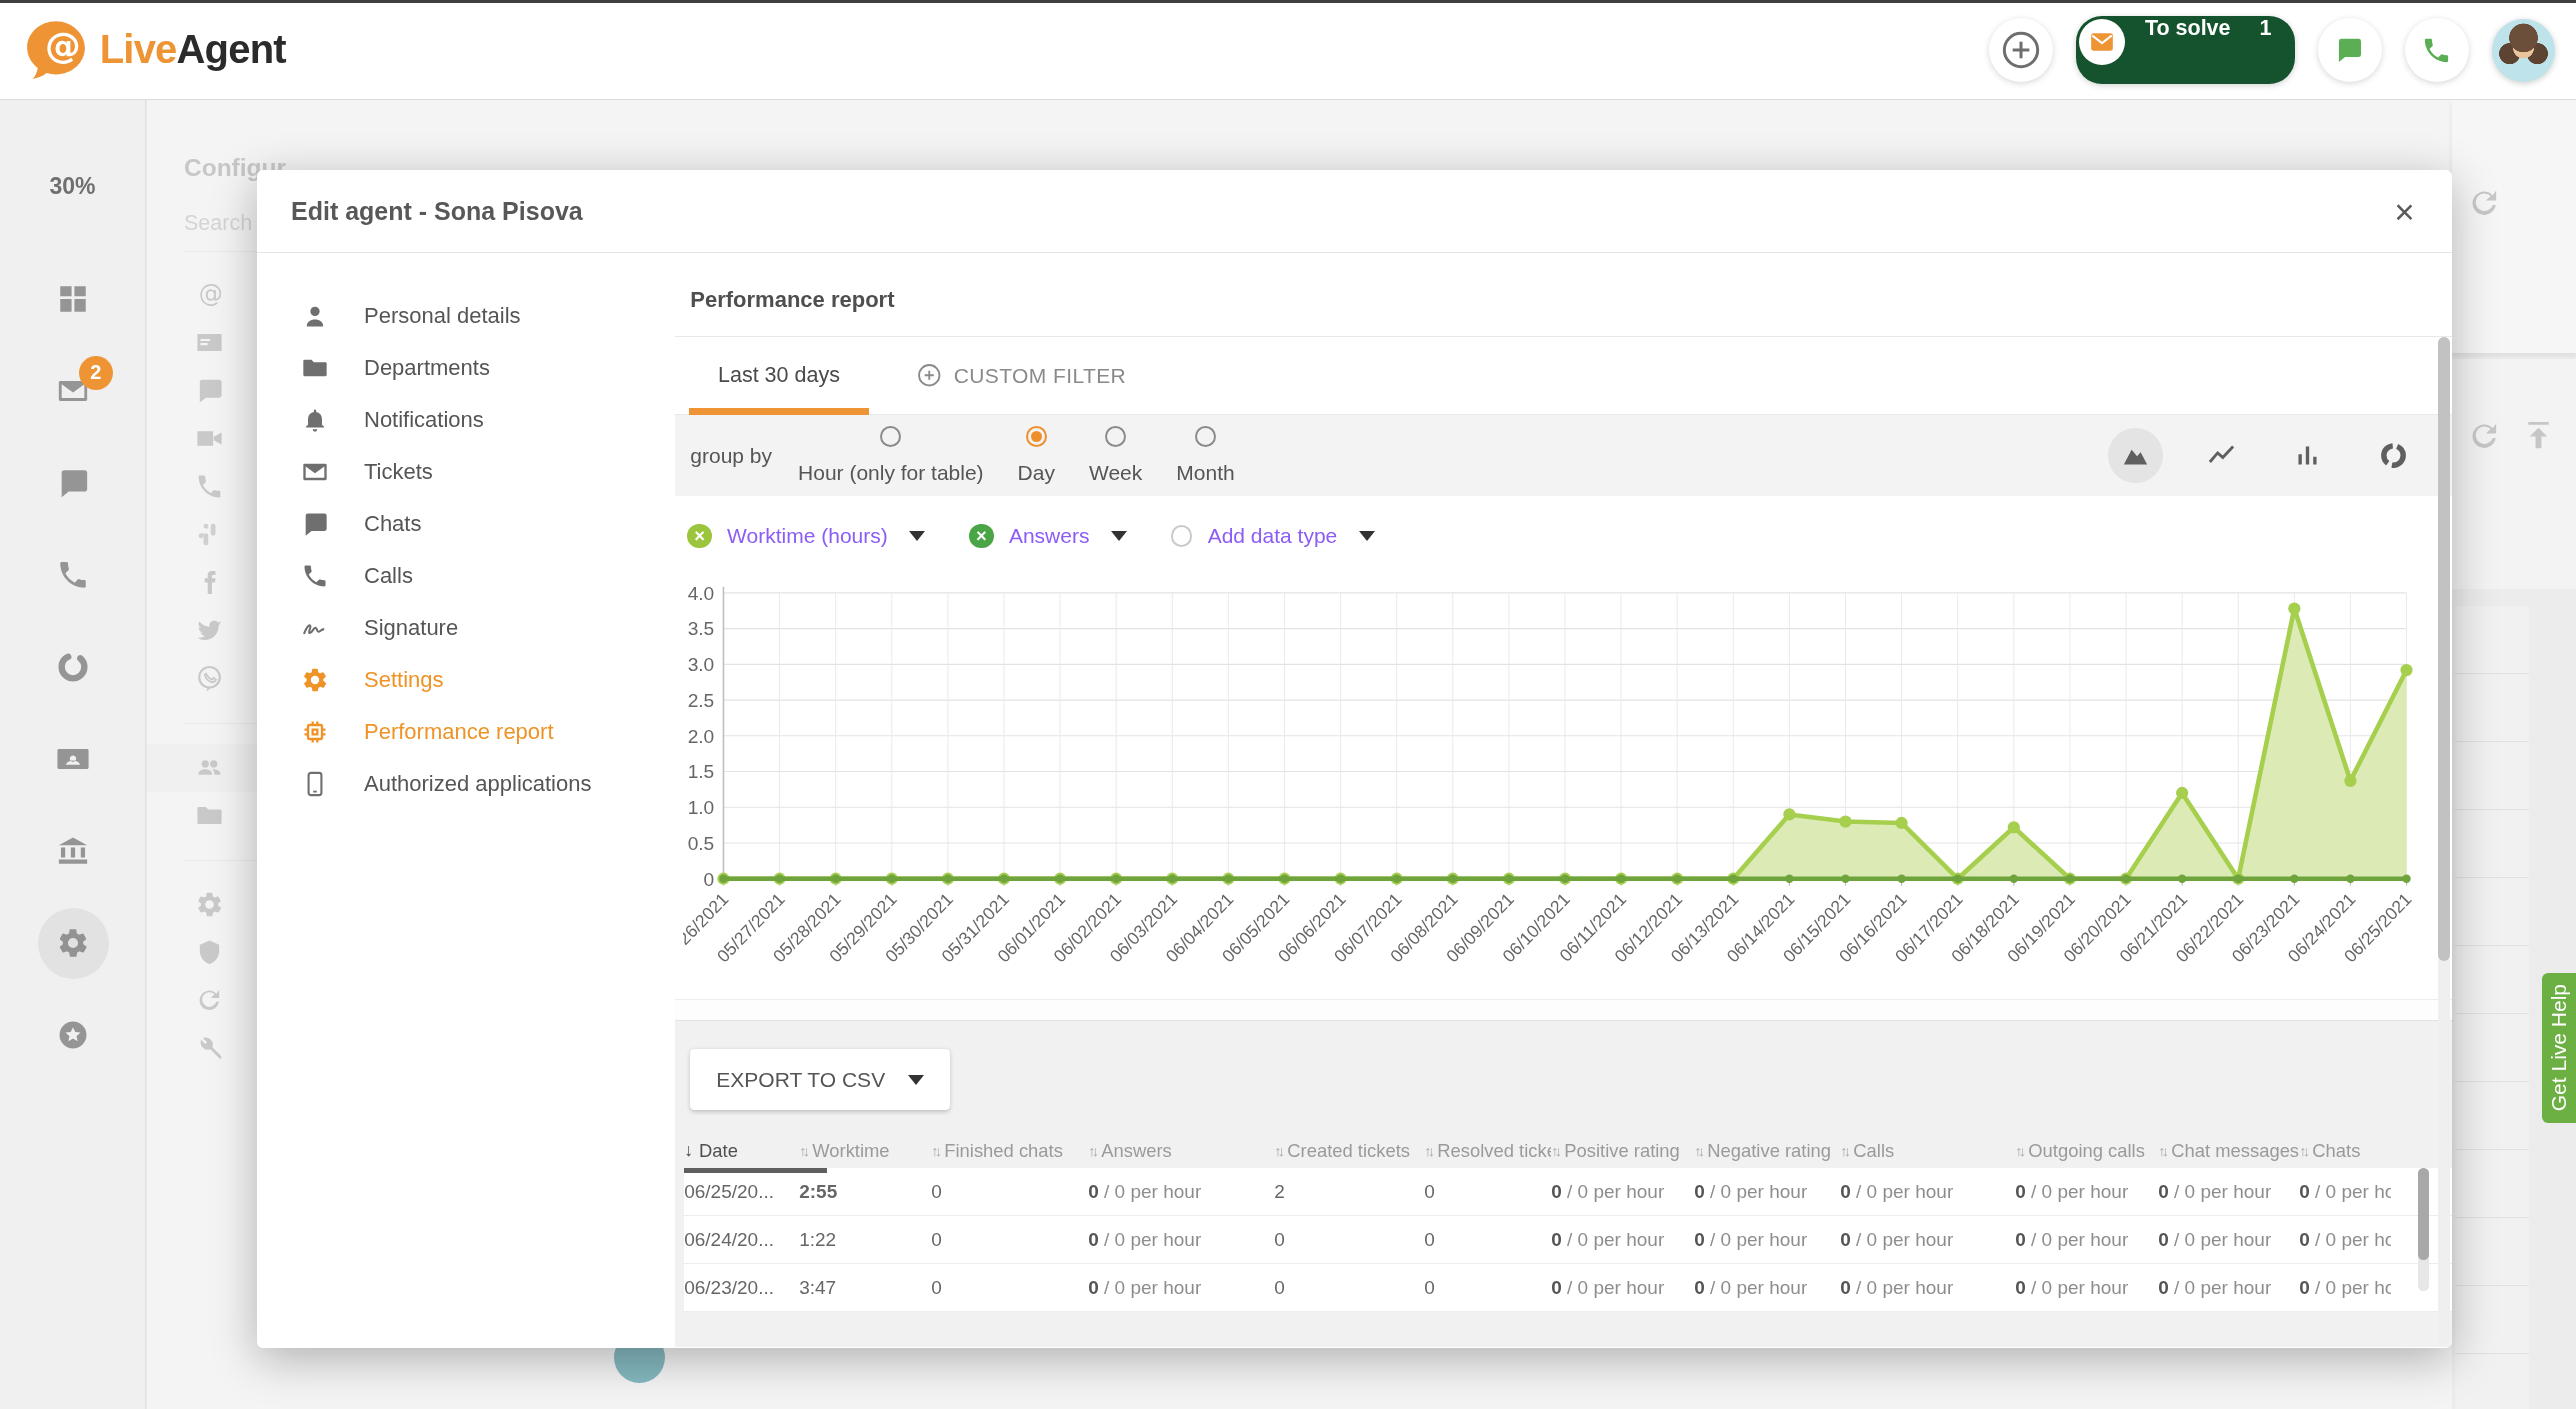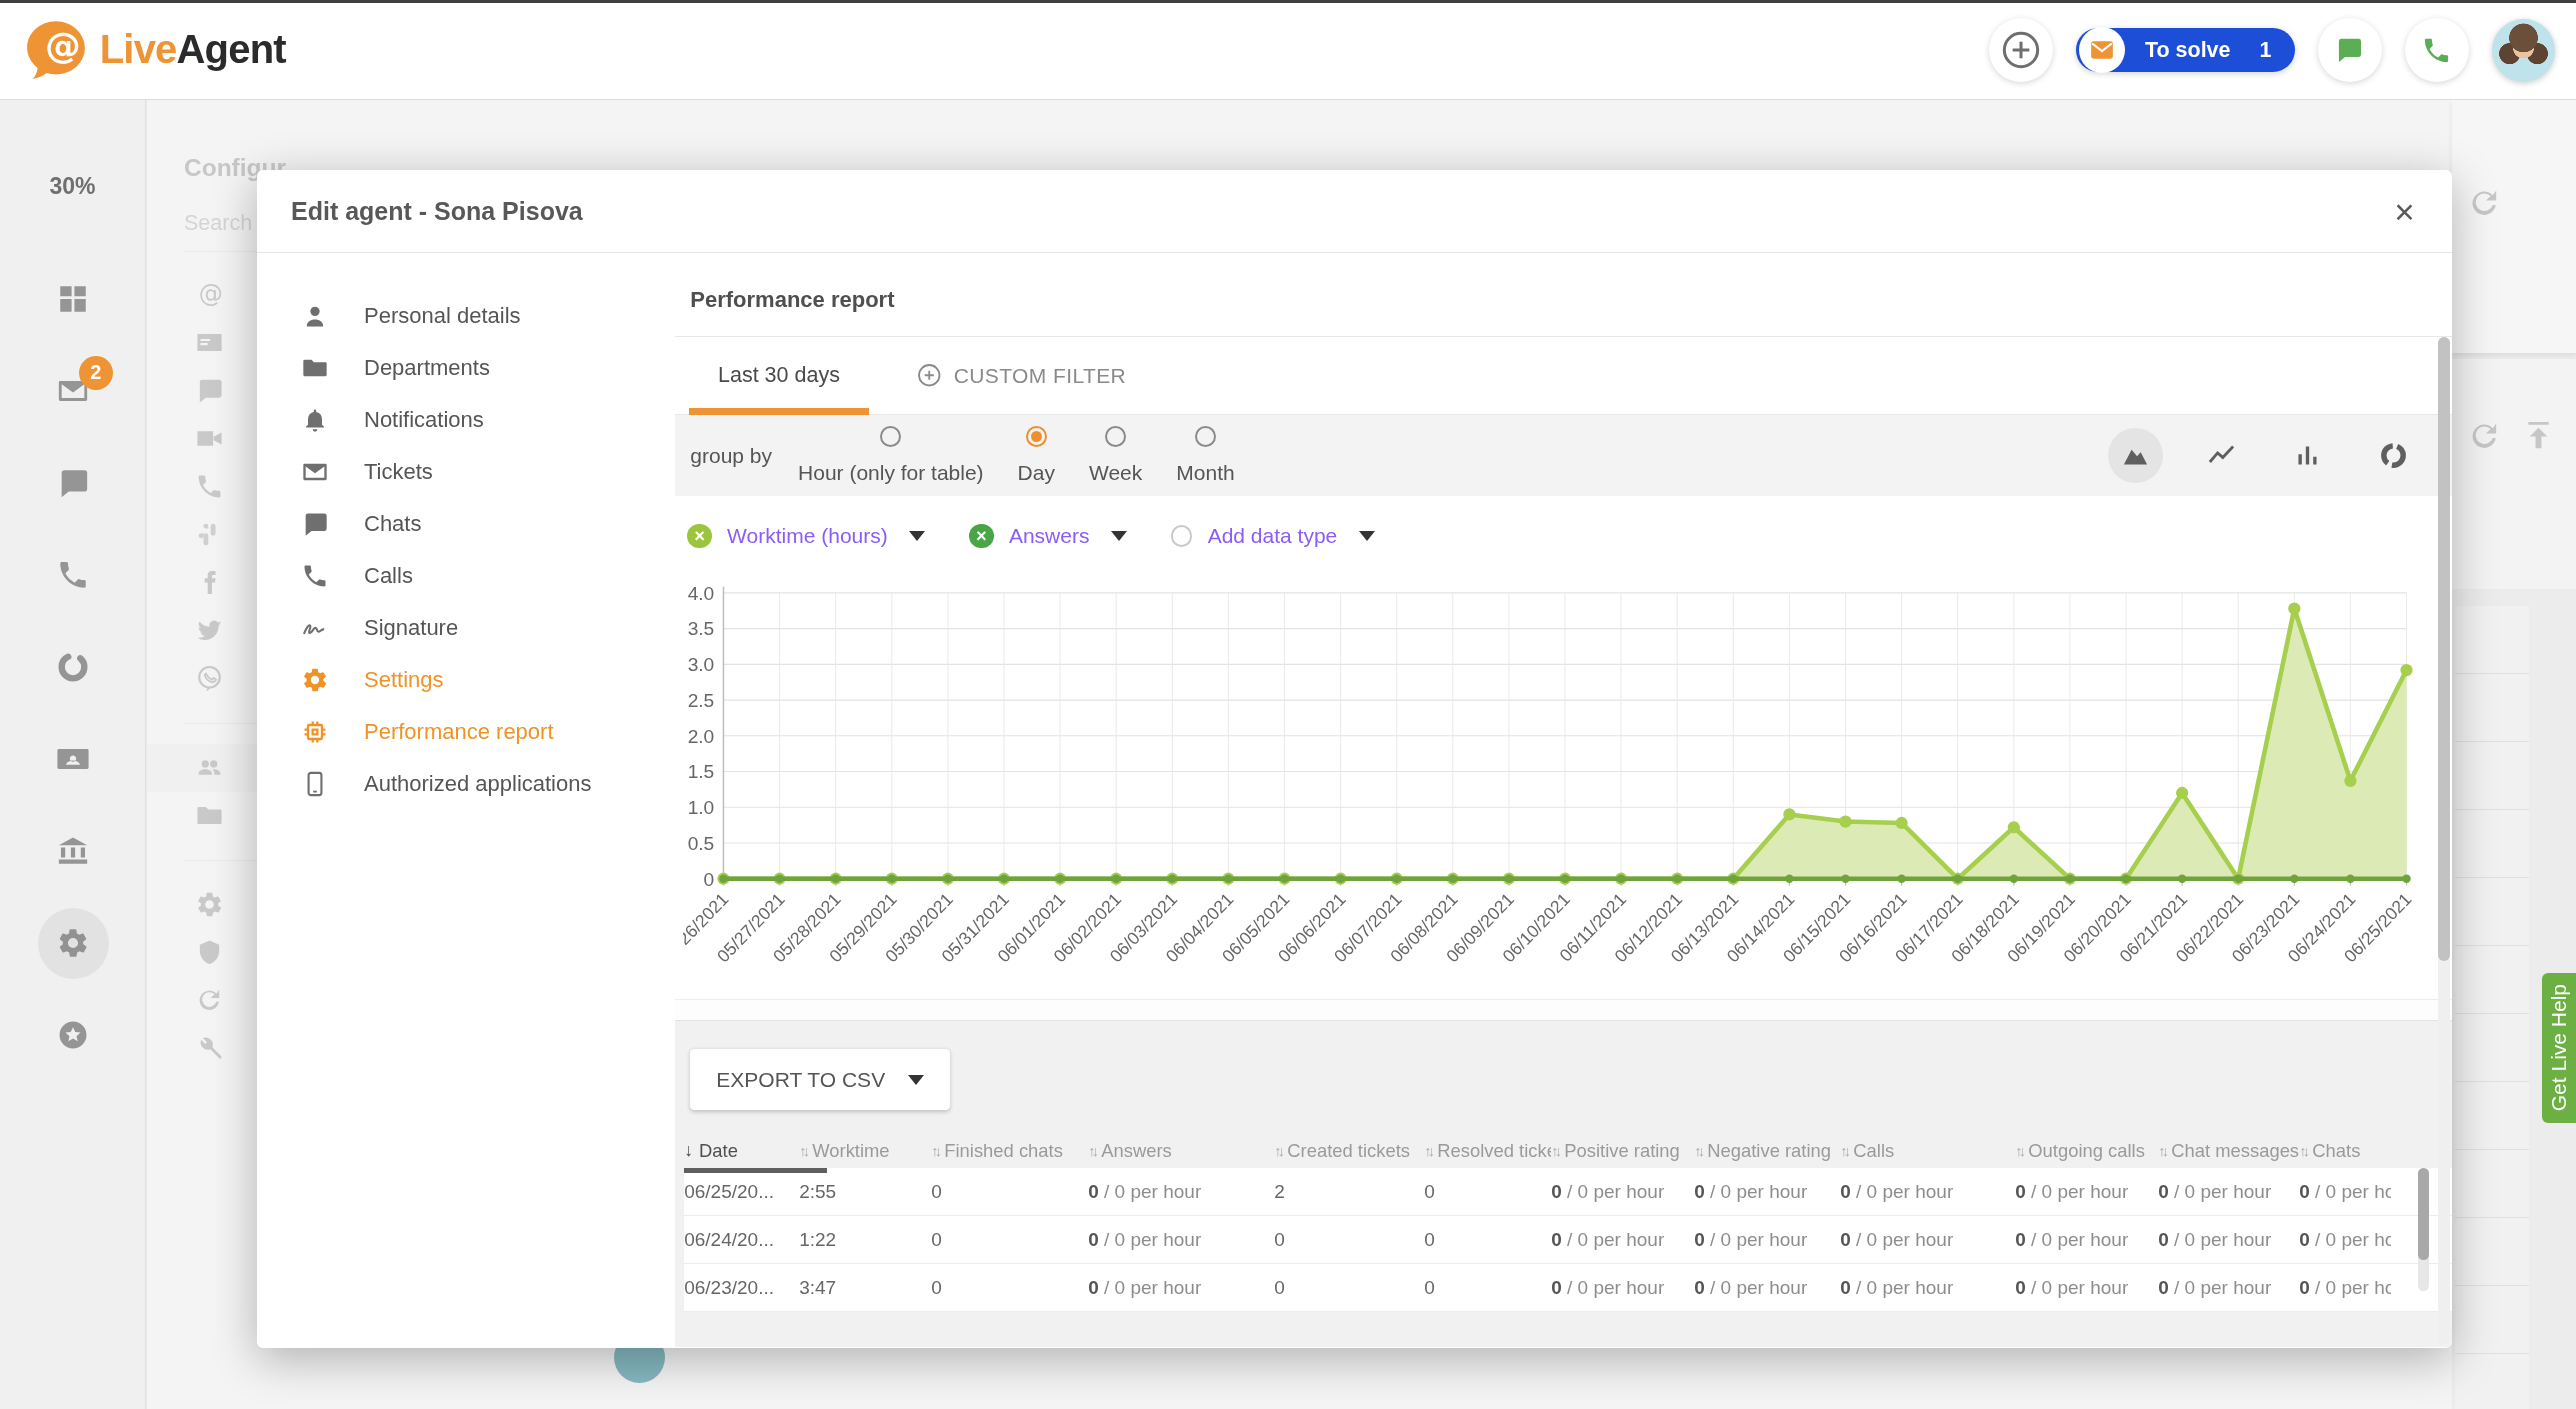--- a/index.html
+++ b/index.html
@@ -9,21 +9,21 @@
   
   .topline { position:absolute; top:0; left:0; width:2576px; height:3.1px; background:#3f3f3f; z-index:60; }
   .topbar { position:absolute; top:0; left:0; width:2576px; height:100px; background:#fff; border-bottom:0.8px solid #dcdcdc; z-index:50; display:flex; align-items:center; }
   .brand { display:flex; align-items:center; margin-left:23px; }
   .brand-bubble { width:66px; height:66px; position:relative; }
   .brand-text { font-size:40px; font-weight:bold; letter-spacing:-0.8px; margin-left:10.7px; }
   .brand-live { color:#ee9435; }
   .brand-agent { color:#2b2b2b; }
   .topbar-right { position:absolute; right:21.5px; top:0; height:100px; display:flex; align-items:center; gap:23px; }
   .circle-btn { width:64px; height:64px; border-radius:50%; background:#fff; box-shadow:0 1.5px 6.1px rgba(0,0,0,.16); display:flex; align-items:center; justify-content:center; }
-  .tosolve { height:44px; border-radius:26px; background:#1d4ed8; display:flex; align-items:center; padding-right:23px; box-shadow:0 1.5px 6.1px rgba(0,0,0,.18); }
+  .tosolve { height:68px; border-radius:26px; background:#14532d; display:flex; align-items:flex-start; padding-right:23px; box-shadow:0 1.5px 6.1px rgba(0,0,0,.18); }
   .tosolve .env-circle { width:46px; height:46px; border-radius:50%; background:#fff; margin:3.1px; display:flex; align-items:center; justify-content:center; }
   .tosolve-label { color:#fff; font-weight:bold; font-size:21.5px; margin-left:17px; }
   .tosolve-count { color:#fff; font-weight:bold; font-size:21.5px; margin-left:29px; }
   .avatar { width:63px; height:63px; border-radius:50%; box-shadow:0 1.5px 6.1px rgba(0,0,0,.2);
     background:
       radial-gradient(circle at 50% 30%, #6b4f3a 0 26%, transparent 27%),
       radial-gradient(circle at 50% 46%, #e9c49e 0 22%, transparent 23%),
       radial-gradient(circle at 28% 55%, #5d4331 0 18%, transparent 19%),
       radial-gradient(circle at 72% 55%, #5d4331 0 18%, transparent 19%),
       #bfe3ea; }
@@ -874,21 +874,21 @@
               </div>
               <div class="th" style="width: 92px;">
                 <span class="sort">↑↓</span>
                 <span>Chats</span>
               </div>
               <div class="date-underline"></div>
             </div>
           <div id="tbody">
               <div class="trow">
                 <div class="td" style="width: 115px;">06/25/20...</div>
-                <div class="td" style="width: 132px;">2:55</div>
+                <div class="td" style="width: 132px; font-weight: bold;">2:55</div>
                 <div class="td" style="width: 157px;">0</div>
                 <div class="td" style="width: 186px;"><b>0</b><span class="dim"> / 0 per hour</span></div>
                 <div class="td" style="width: 150px;">2</div>
                 <div class="td" style="width: 127px;">0</div>
                 <div class="td" style="width: 143px;"><b>0</b><span class="dim"> / 0 per hour</span></div>
                 <div class="td" style="width: 146px;"><b>0</b><span class="dim"> / 0 per hour</span></div>
                 <div class="td" style="width: 175px;"><b>0</b><span class="dim"> / 0 per hour</span></div>
                 <div class="td" style="width: 143px;"><b>0</b><span class="dim"> / 0 per hour</span></div>
                 <div class="td" style="width: 141px;"><b>0</b><span class="dim"> / 0 per hour</span></div>
                 <div class="td" style="width: 92px;"><b>0</b><span class="dim"> / 0 per hour</span></div>

